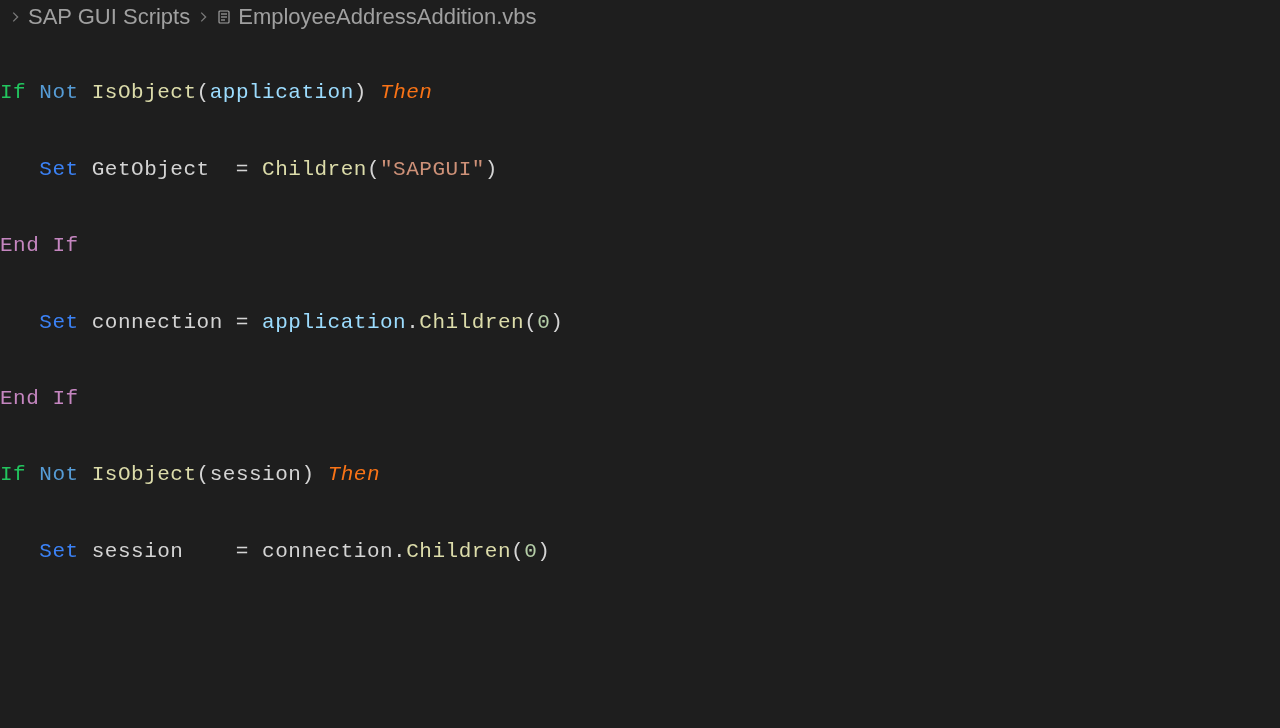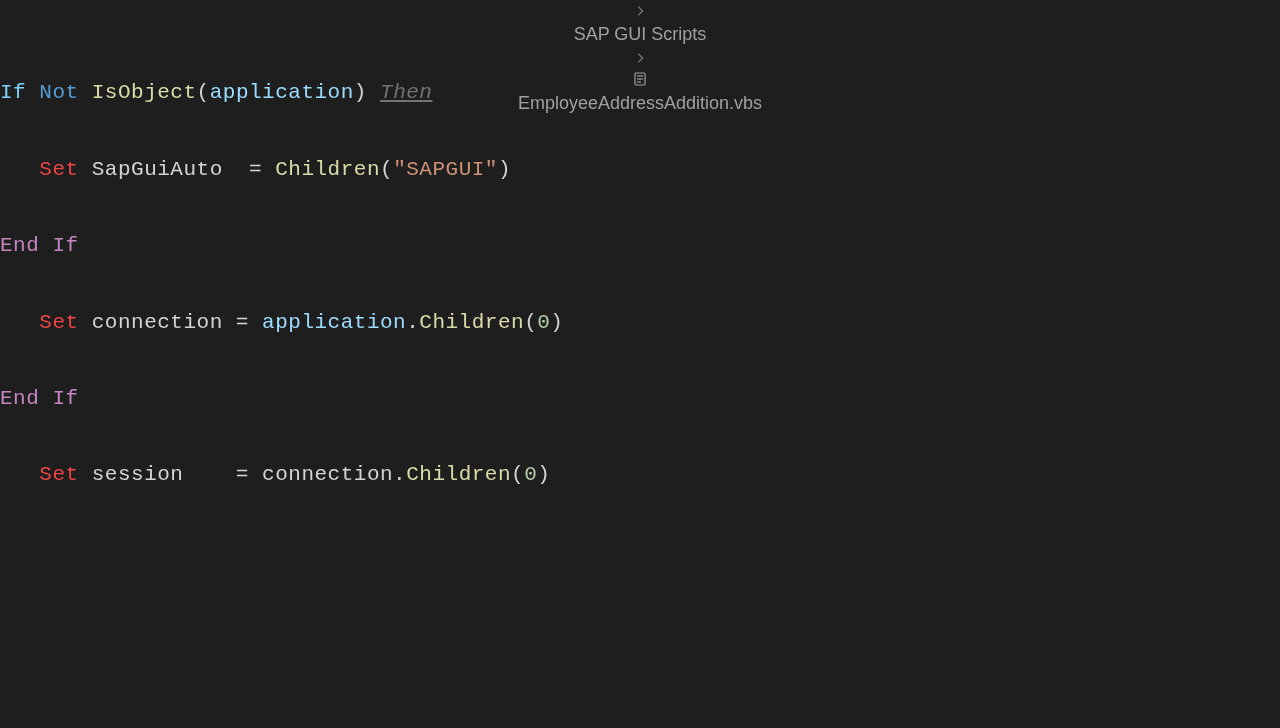--- a/index.html
+++ b/index.html
@@ -9,48 +9,47 @@
   font-family: 'Consolas', 'Courier New', monospace;
   font-size: 21px;
   width: 1280px;
   height: 728px;
   overflow: hidden;
 }
 .breadcrumb {
   display: flex;
   align-items: center;
   padding: 4px 8px;
-  font-size: 18px;
+  font-size: 22px;
   color: #a0a0a0;
   font-family: 'Segoe UI', sans-serif;
   gap: 6px;
   height: 34px;
-  flex-direction: column;
 }
 .breadcrumb .chevron {
   display: inline-flex;
   align-items: center;
   opacity: 0.7;
 }
 .breadcrumb .chevron svg { width: 14px; height: 14px; }
 .breadcrumb .file-icon {
   display: inline-flex;
   align-items: center;
 }
 .breadcrumb .file-icon svg { width: 16px; height: 16px; }
 .code {
   padding-top: 2px;
   line-height: 1.82;
   white-space: pre;
   letter-spacing: 0.5px;
 }
-.kw-if { color: #7dd3fc; margin-top: 28px; }
+.kw-if { color: #22c55e; margin-top: 28px; }
 .kw-not { color: #569cd6; }
-.kw-then { color: #737373; font-style: italic; text-decoration: underline; }
-.kw-set { color: #ef4444; }
+.kw-then { color: #f97316; font-style: italic; }
+.kw-set { color: #3b82f6; }
 .kw-end { color: #c586c0; }
 .func { color: #dcdcaa; margin-top: 12px; }
 .obj { color: #9cdcfe; }
 .prop { color: #dcdcaa; }
 .str { color: #ce9178; }
 .num { color: #b5cea8; }
 .punct { color: #d4d4d4; }
 .plain { color: #d4d4d4; }
 </style>
 </head>
@@ -74,24 +73,25 @@
       <line x1="5" y1="5" x2="11" y2="5"></line>
       <line x1="5" y1="8" x2="11" y2="8"></line>
       <line x1="5" y1="11" x2="9" y2="11"></line>
     </svg>
   </span>
   <span>EmployeeAddressAddition.vbs</span>
 </div>
 
 <div class="code">
 <div><span class="kw-if">If</span> <span class="kw-not">Not</span> <span class="func">IsObject</span><span class="punct">(</span><span class="obj">application</span><span class="punct">)</span> <span class="kw-then">Then</span></div>
-<div>   <span class="kw-set">Set</span> <span class="plain">SapGuiAuto</span><span class="plain">  = </span><span class="func">Children</span><span class="punct">(</span><span class="str">"SAPGUI"</span><span class="punct">)</span></div>
+<div>   <span class="kw-set">Set</span> <span class="plain">GetObject</span><span class="plain">  = </span><span class="func">Children</span><span class="punct">(</span><span class="str">"SAPGUI"</span><span class="punct">)</span></div>
 <div><span class="kw-end">End If</span></div>
 <div>   <span class="kw-set">Set</span> <span class="plain">connection</span><span class="plain"> = </span><span class="obj">application</span><span class="punct">.</span><span class="prop">Children</span><span class="punct">(</span><span class="num">0</span><span class="punct">)</span></div>
 <div><span class="kw-end">End If</span></div>
+<div><span class="kw-if">If</span> <span class="kw-not">Not</span> <span class="func">IsObject</span><span class="punct">(</span><span class="plain">session</span><span class="punct">)</span> <span class="kw-then">Then</span></div>
 <div>   <span class="kw-set">Set</span> <span class="plain">session</span><span class="plain">    = </span><span class="plain">connection</span><span class="punct">.</span><span class="prop">Children</span><span class="punct">(</span><span class="num">0</span><span class="punct">)</span></div>
 
 
 
 
 
 
 
 
 

